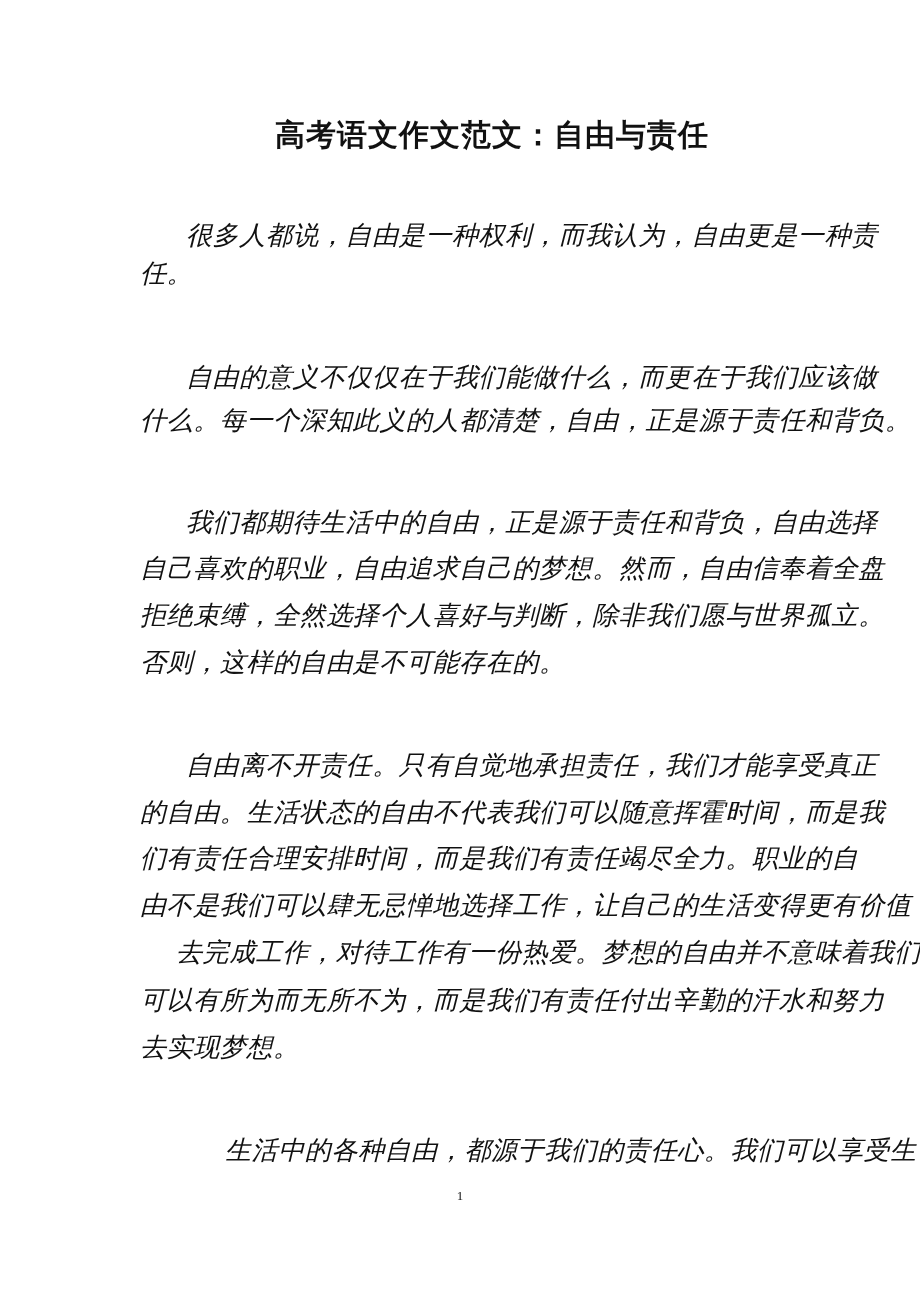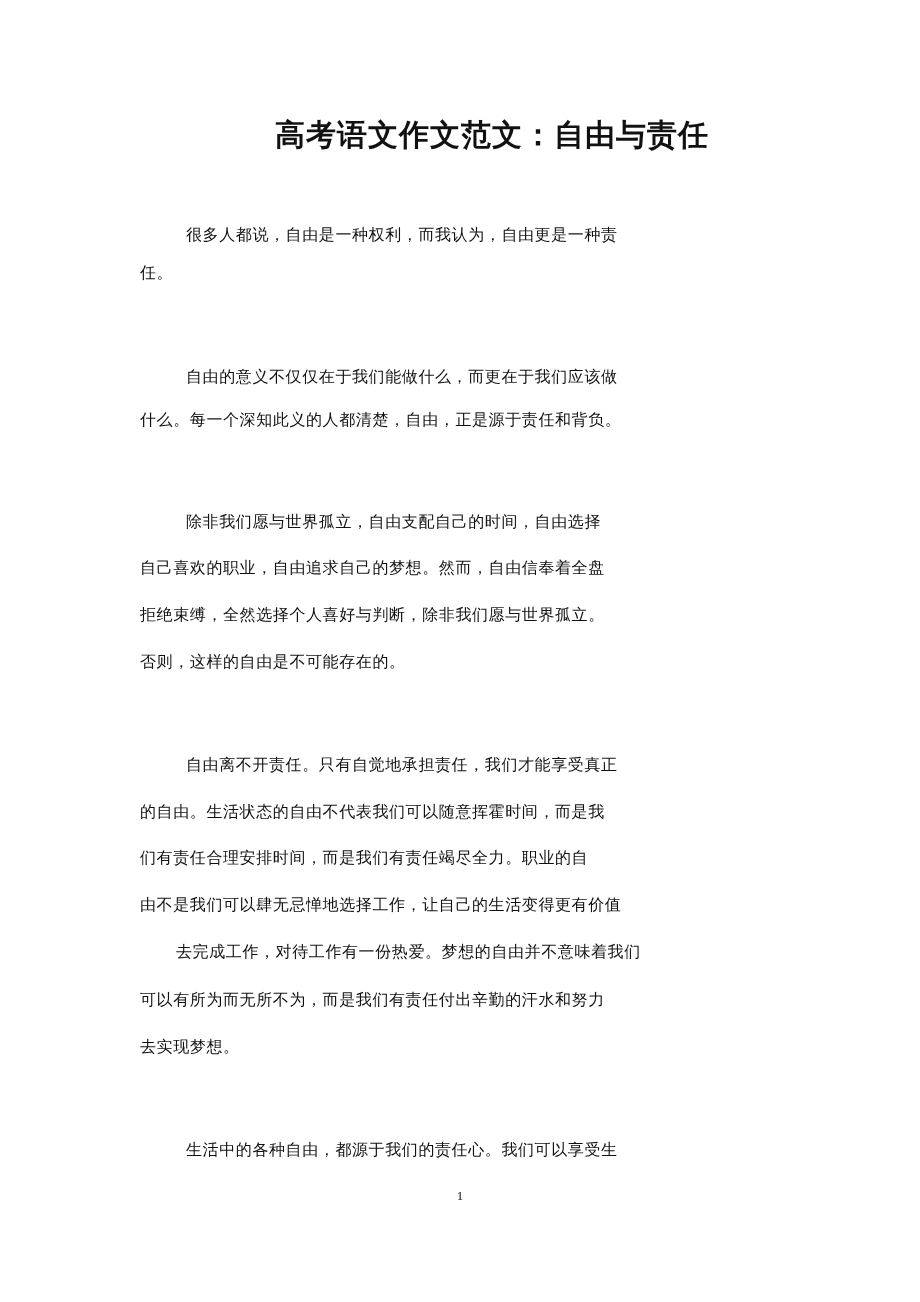--- a/index.html
+++ b/index.html
@@ -2,22 +2,22 @@
 <html><head>
 <meta charset="utf-8">
 <style>
   html, body { margin: 0; padding: 0; background: #ffffff; }
   body { width: 920px; height: 1302px; position: relative; overflow: hidden;
          font-family: "DejaVu Serif", "Liberation Serif", serif; color: #111; }
   .page { position: absolute; left: 0; top: 0; width: 920px; height: 1302px; background: #fff; }
   .title { position: absolute; top: 118px; left: 0; width: 920px; text-align: center;
            font-family: "DejaVu Sans", "Liberation Sans", sans-serif; font-weight: bold;
            font-size: 30px; letter-spacing: 1px; line-height: 34px; padding-left: 32px; }
-  .line { position: absolute; left: 140px; width: 660px; font-size: 16px; line-height: 34px;
-          white-space: nowrap; letter-spacing: 0.6px; }
+  .line { position: absolute; left: 140px; width: 660px; font-size: 26px; line-height: 34px;
+          white-space: nowrap; letter-spacing: 0.6px; font-style: italic; }
   .indent { left: 186px; }
   .pagenum { position: absolute; top: 1188px; left: 0; width: 920px; text-align: center;
              font-family: "Liberation Serif", serif; font-size: 13px; }
 </style>
 </head>
 <body>
 
 <div class="page">
   <div class="title">高考语文作文范文：自由与责任</div>
 
@@ -25,34 +25,34 @@
     <div class="line indent" style="top:218px;">很多人都说，自由是一种权利，而我认为，自由更是一种责</div>
     <div class="line" style="top:256px;">任。</div>
   </div>
 
   <div>
     <div class="line indent" style="top:360px;">自由的意义不仅仅在于我们能做什么，而更在于我们应该做</div>
     <div class="line" style="top:403px;">什么。每一个深知此义的人都清楚，自由，正是源于责任和背负。</div>
   </div>
 
   <div>
-    <div class="line indent" style="top:505px;">除非我们愿与世界孤立，自由支配自己的时间，自由选择</div>
+    <div class="line indent" style="top:505px;">我们都期待生活中的自由，正是源于责任和背负，自由选择</div>
     <div class="line" style="top:551px;">自己喜欢的职业，自由追求自己的梦想。然而，自由信奉着全盘</div>
     <div class="line" style="top:598px;">拒绝束缚，全然选择个人喜好与判断，除非我们愿与世界孤立。</div>
     <div class="line" style="top:645px;">否则，这样的自由是不可能存在的。</div>
   </div>
 
   <div>
     <div class="line indent" style="top:748px;">自由离不开责任。只有自觉地承担责任，我们才能享受真正</div>
     <div class="line" style="top:795px;">的自由。生活状态的自由不代表我们可以随意挥霍时间，而是我</div>
     <div class="line" style="top:841px;">们有责任合理安排时间，而是我们有责任竭尽全力。职业的自</div>
     <div class="line" style="top:888px;">由不是我们可以肆无忌惮地选择工作，让自己的生活变得更有价值</div>
     <div class="line" style="top:935px;margin-left:36px;">去完成工作，对待工作有一份热爱。梦想的自由并不意味着我们</div>
     <div class="line" style="top:983px;">可以有所为而无所不为，而是我们有责任付出辛勤的汗水和努力</div>
     <div class="line" style="top:1030px;">去实现梦想。</div>
   </div>
 
   <div>
-    <div class="line indent" style="top:1133px;">生活中的各种自由，都源于我们的责任心。我们可以享受生</div>
+    <div class="line indent" style="top:1133px;margin-left:39px;">生活中的各种自由，都源于我们的责任心。我们可以享受生</div>
   </div>
 
   <div class="pagenum">1</div>
 </div>
 
 </body></html>

